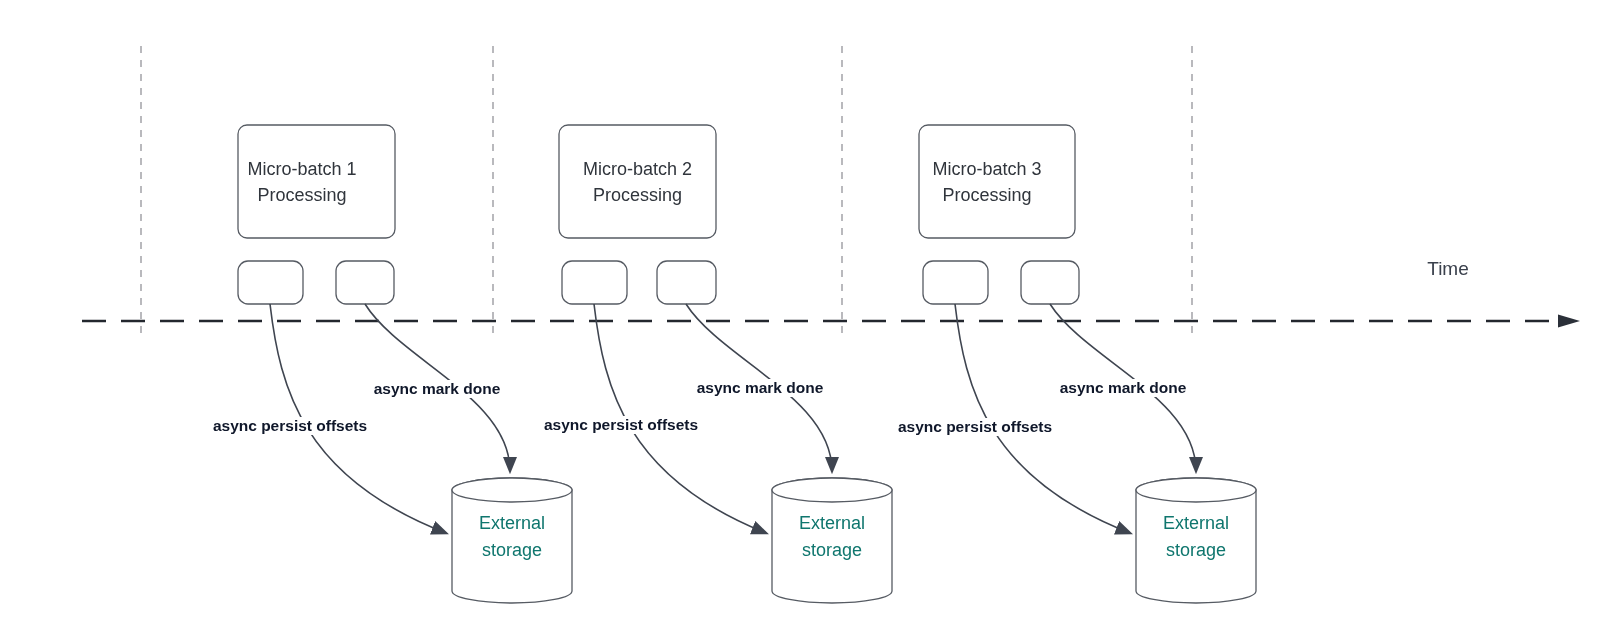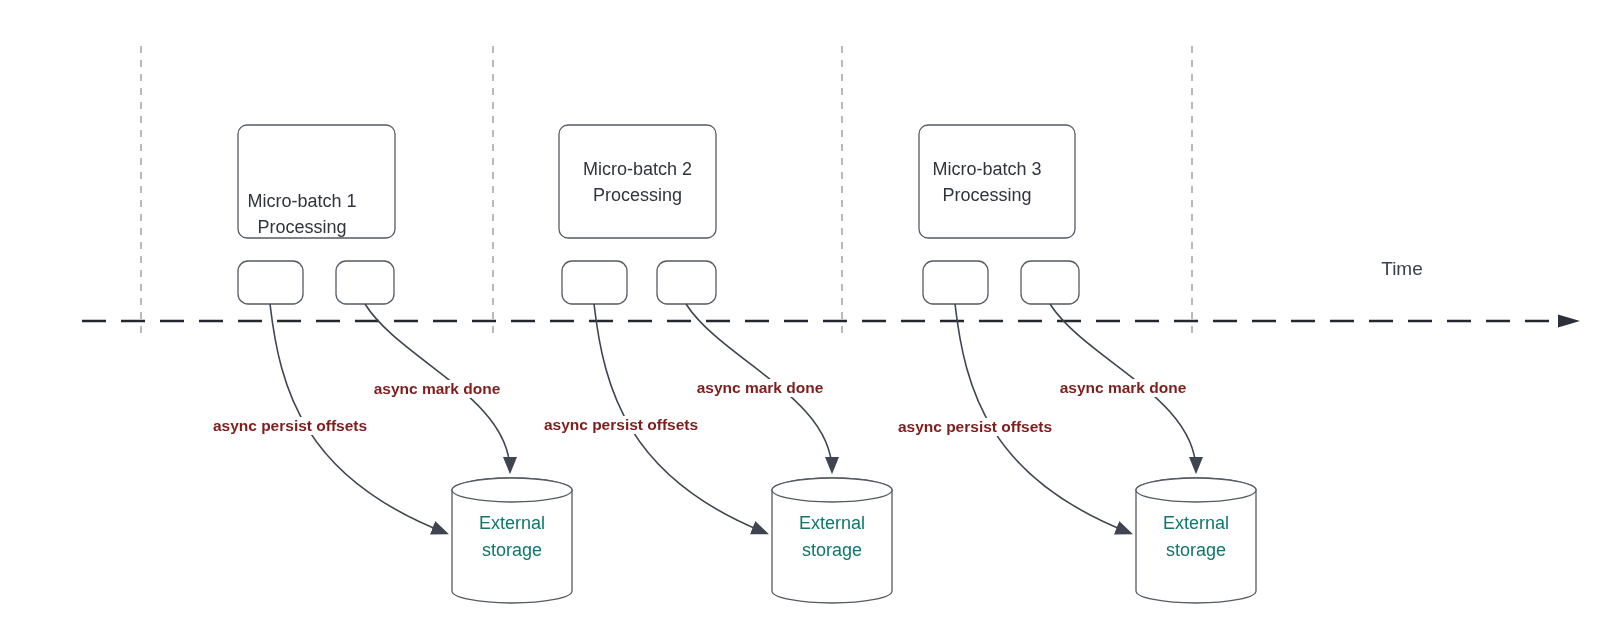--- a/index.html
+++ b/index.html
@@ -32,21 +32,21 @@
     color: #0f766e;
     white-space: pre-line;
     width: 120px;
     transform: translateX(-50%);
   }
   .edge-label {
     background: #ffffff;
     font-weight: 700;
     font-size: 15.5px;
     line-height: 18px;
-    color: #7f1d1d;
+    color: #0f172a;
     white-space: nowrap;
     text-align: center;
     padding: 0 2px;
     transform: translateX(-50%);
   }
   .time-label {
     font-size: 19px;
     color: #3a404c;
     transform: translateX(-50%);
     white-space: nowrap;
@@ -90,21 +90,21 @@
 
     <rect x="919" y="125" width="156" height="113" rx="9" fill="#ffffff" stroke="#565b63" stroke-width="1.3"></rect>
     <rect x="923" y="261" width="65" height="43" rx="10" fill="#ffffff" stroke="#565b63" stroke-width="1.3"></rect>
     <rect x="1021" y="261" width="58" height="43" rx="10" fill="#ffffff" stroke="#565b63" stroke-width="1.3"></rect>
     <path d="M955,304 C965,390 989,478 1130,533" fill="none" stroke="#3f4550" stroke-width="1.6" marker-end="url(#arrowhead)"></path>
     <path d="M1050,304 C1086,360 1196,398 1196,471" fill="none" stroke="#3f4550" stroke-width="1.6" marker-end="url(#arrowhead)"></path>
     <path d="M1136,490 a60,12 0 0 1 120,0 l0,101 a60,12 0 0 1 -120,0 z" fill="#ffffff" stroke="#565b63" stroke-width="1.3"></path>
     <ellipse cx="1196" cy="490" rx="60" ry="12" fill="#ffffff" stroke="#565b63" stroke-width="1.3"></ellipse>
   </svg>
 
-  <div class="overlay-label process-label" style="left:238px; top:125px; width:128px; height:113px;margin-top:32px;">Micro-batch 1
+  <div class="overlay-label process-label" style="left:238px; top:125px; width:128px; height:113px;">Micro-batch 1
 Processing</div>
   <div class="overlay-label process-label" style="left:559px; top:125px; width:157px; height:113px;">Micro-batch 2
 Processing</div>
   <div class="overlay-label process-label" style="left:909px; top:125px; width:156px; height:113px;">Micro-batch 3
 Processing</div>
 
   <div class="overlay-label edge-label" style="left:290px; top:417px;">async persist offsets</div>
   <div class="overlay-label edge-label" style="left:437px; top:380px;">async mark done</div>
 
   <div class="overlay-label edge-label" style="left:621px; top:416px;">async persist offsets</div>
@@ -113,15 +113,15 @@
   <div class="overlay-label edge-label" style="left:975px; top:418px;">async persist offsets</div>
   <div class="overlay-label edge-label" style="left:1123px; top:379px;">async mark done</div>
 
   <div class="overlay-label storage-label" style="left:512px; top:510px;">External
 storage</div>
   <div class="overlay-label storage-label" style="left:832px; top:510px;">External
 storage</div>
   <div class="overlay-label storage-label" style="left:1196px; top:510px;">External
 storage</div>
 
-  <div class="overlay-label time-label" style="left:1402px; top:258px;">Time</div>
+  <div class="overlay-label time-label" style="left:1448px; top:258px;">Time</div>
 
 </div>
 
 </body></html>

